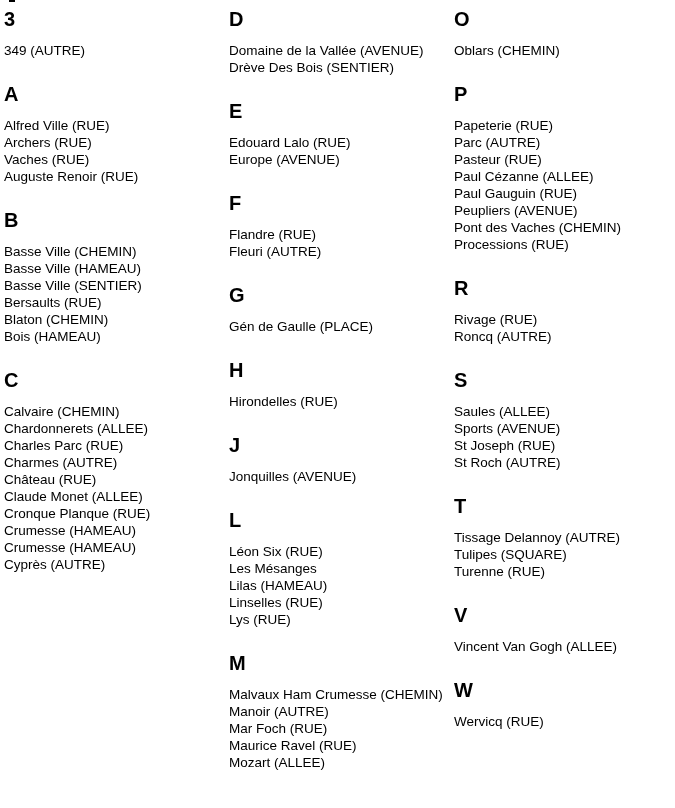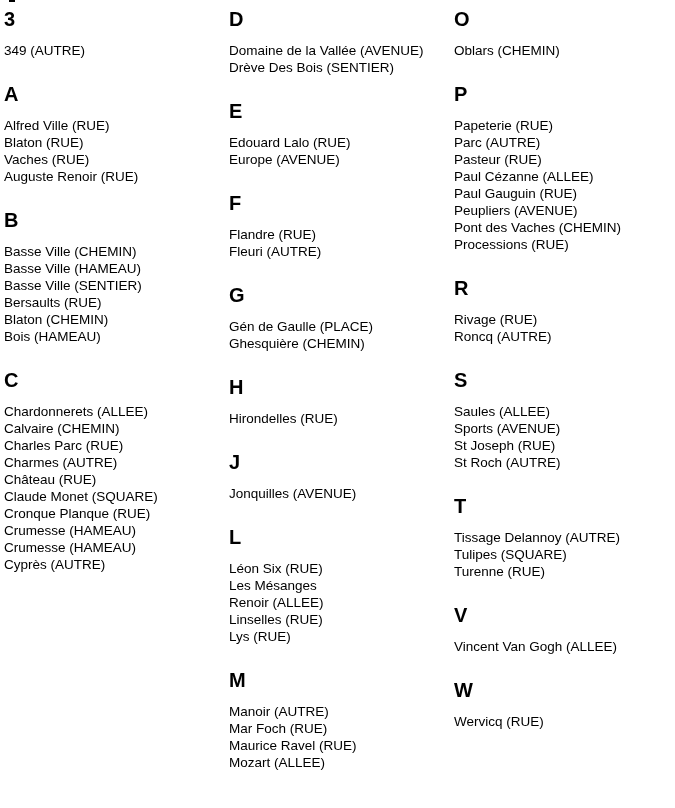--- a/index.html
+++ b/index.html
@@ -56,41 +56,41 @@
 
 <div class="page">
     <div class="col">
       <section class="letter-section">
         <h2 class="letter-heading">3</h2>
         <div class="street-entry">349 (AUTRE)</div>
       </section>
       <section class="letter-section">
         <h2 class="letter-heading">A</h2>
         <div class="street-entry">Alfred Ville (RUE)</div>
-        <div class="street-entry">Blaton (RUE)</div>
+        <div class="street-entry">Archers (RUE)</div>
         <div class="street-entry">Vaches (RUE)</div>
         <div class="street-entry">Auguste Renoir (RUE)</div>
       </section>
       <section class="letter-section">
         <h2 class="letter-heading">B</h2>
         <div class="street-entry">Basse Ville (CHEMIN)</div>
         <div class="street-entry">Basse Ville (HAMEAU)</div>
         <div class="street-entry">Basse Ville (SENTIER)</div>
         <div class="street-entry">Bersaults (RUE)</div>
         <div class="street-entry">Blaton (CHEMIN)</div>
         <div class="street-entry">Bois (HAMEAU)</div>
       </section>
       <section class="letter-section">
         <h2 class="letter-heading">C</h2>
+        <div class="street-entry">Calvaire (CHEMIN)</div>
         <div class="street-entry">Chardonnerets (ALLEE)</div>
-        <div class="street-entry">Calvaire (CHEMIN)</div>
         <div class="street-entry">Charles Parc (RUE)</div>
         <div class="street-entry">Charmes (AUTRE)</div>
         <div class="street-entry">Château (RUE)</div>
-        <div class="street-entry">Claude Monet (SQUARE)</div>
+        <div class="street-entry">Claude Monet (ALLEE)</div>
         <div class="street-entry">Cronque Planque (RUE)</div>
         <div class="street-entry">Crumesse (HAMEAU)</div>
         <div class="street-entry">Crumesse (HAMEAU)</div>
         <div class="street-entry">Cyprès (AUTRE)</div>
       </section>
     </div>
     <div class="col">
       <section class="letter-section">
         <h2 class="letter-heading">D</h2>
         <div class="street-entry">Domaine de la Vallée (AVENUE)</div>
@@ -102,40 +102,40 @@
         <div class="street-entry">Europe (AVENUE)</div>
       </section>
       <section class="letter-section">
         <h2 class="letter-heading">F</h2>
         <div class="street-entry">Flandre (RUE)</div>
         <div class="street-entry">Fleuri (AUTRE)</div>
       </section>
       <section class="letter-section">
         <h2 class="letter-heading">G</h2>
         <div class="street-entry">Gén de Gaulle (PLACE)</div>
-        <div class="street-entry">Ghesquière (CHEMIN)</div>
       </section>
       <section class="letter-section">
         <h2 class="letter-heading">H</h2>
         <div class="street-entry">Hirondelles (RUE)</div>
       </section>
       <section class="letter-section">
         <h2 class="letter-heading">J</h2>
         <div class="street-entry">Jonquilles (AVENUE)</div>
       </section>
       <section class="letter-section">
         <h2 class="letter-heading">L</h2>
         <div class="street-entry">Léon Six (RUE)</div>
         <div class="street-entry">Les Mésanges</div>
-        <div class="street-entry">Renoir (ALLEE)</div>
+        <div class="street-entry">Lilas (HAMEAU)</div>
         <div class="street-entry">Linselles (RUE)</div>
         <div class="street-entry">Lys (RUE)</div>
       </section>
       <section class="letter-section">
         <h2 class="letter-heading">M</h2>
+        <div class="street-entry">Malvaux Ham Crumesse (CHEMIN)</div>
         <div class="street-entry">Manoir (AUTRE)</div>
         <div class="street-entry">Mar Foch (RUE)</div>
         <div class="street-entry">Maurice Ravel (RUE)</div>
         <div class="street-entry">Mozart (ALLEE)</div>
       </section>
     </div>
     <div class="col">
       <section class="letter-section">
         <h2 class="letter-heading">O</h2>
         <div class="street-entry">Oblars (CHEMIN)</div>

